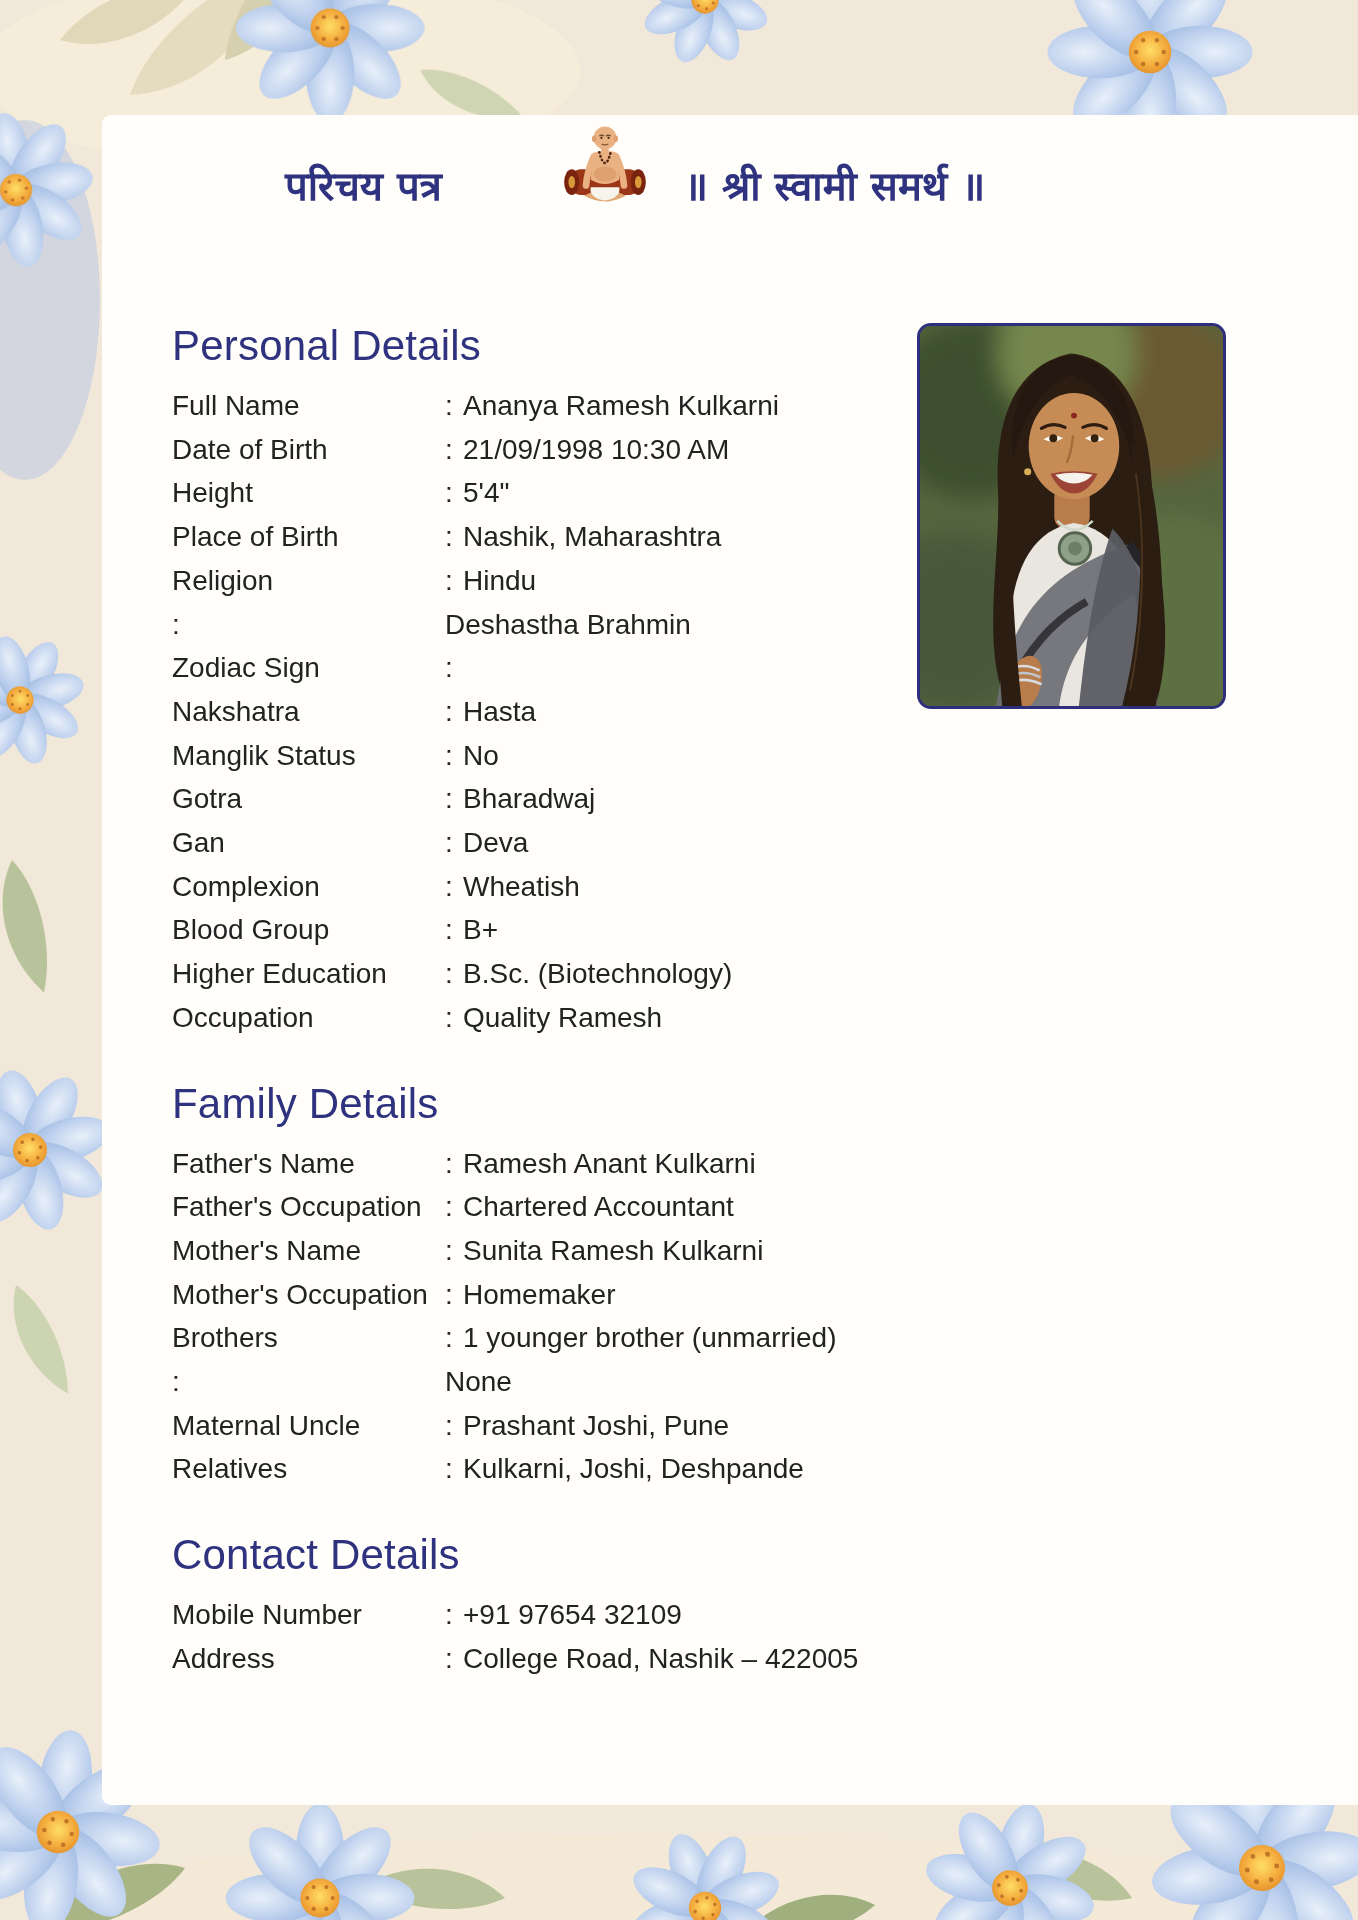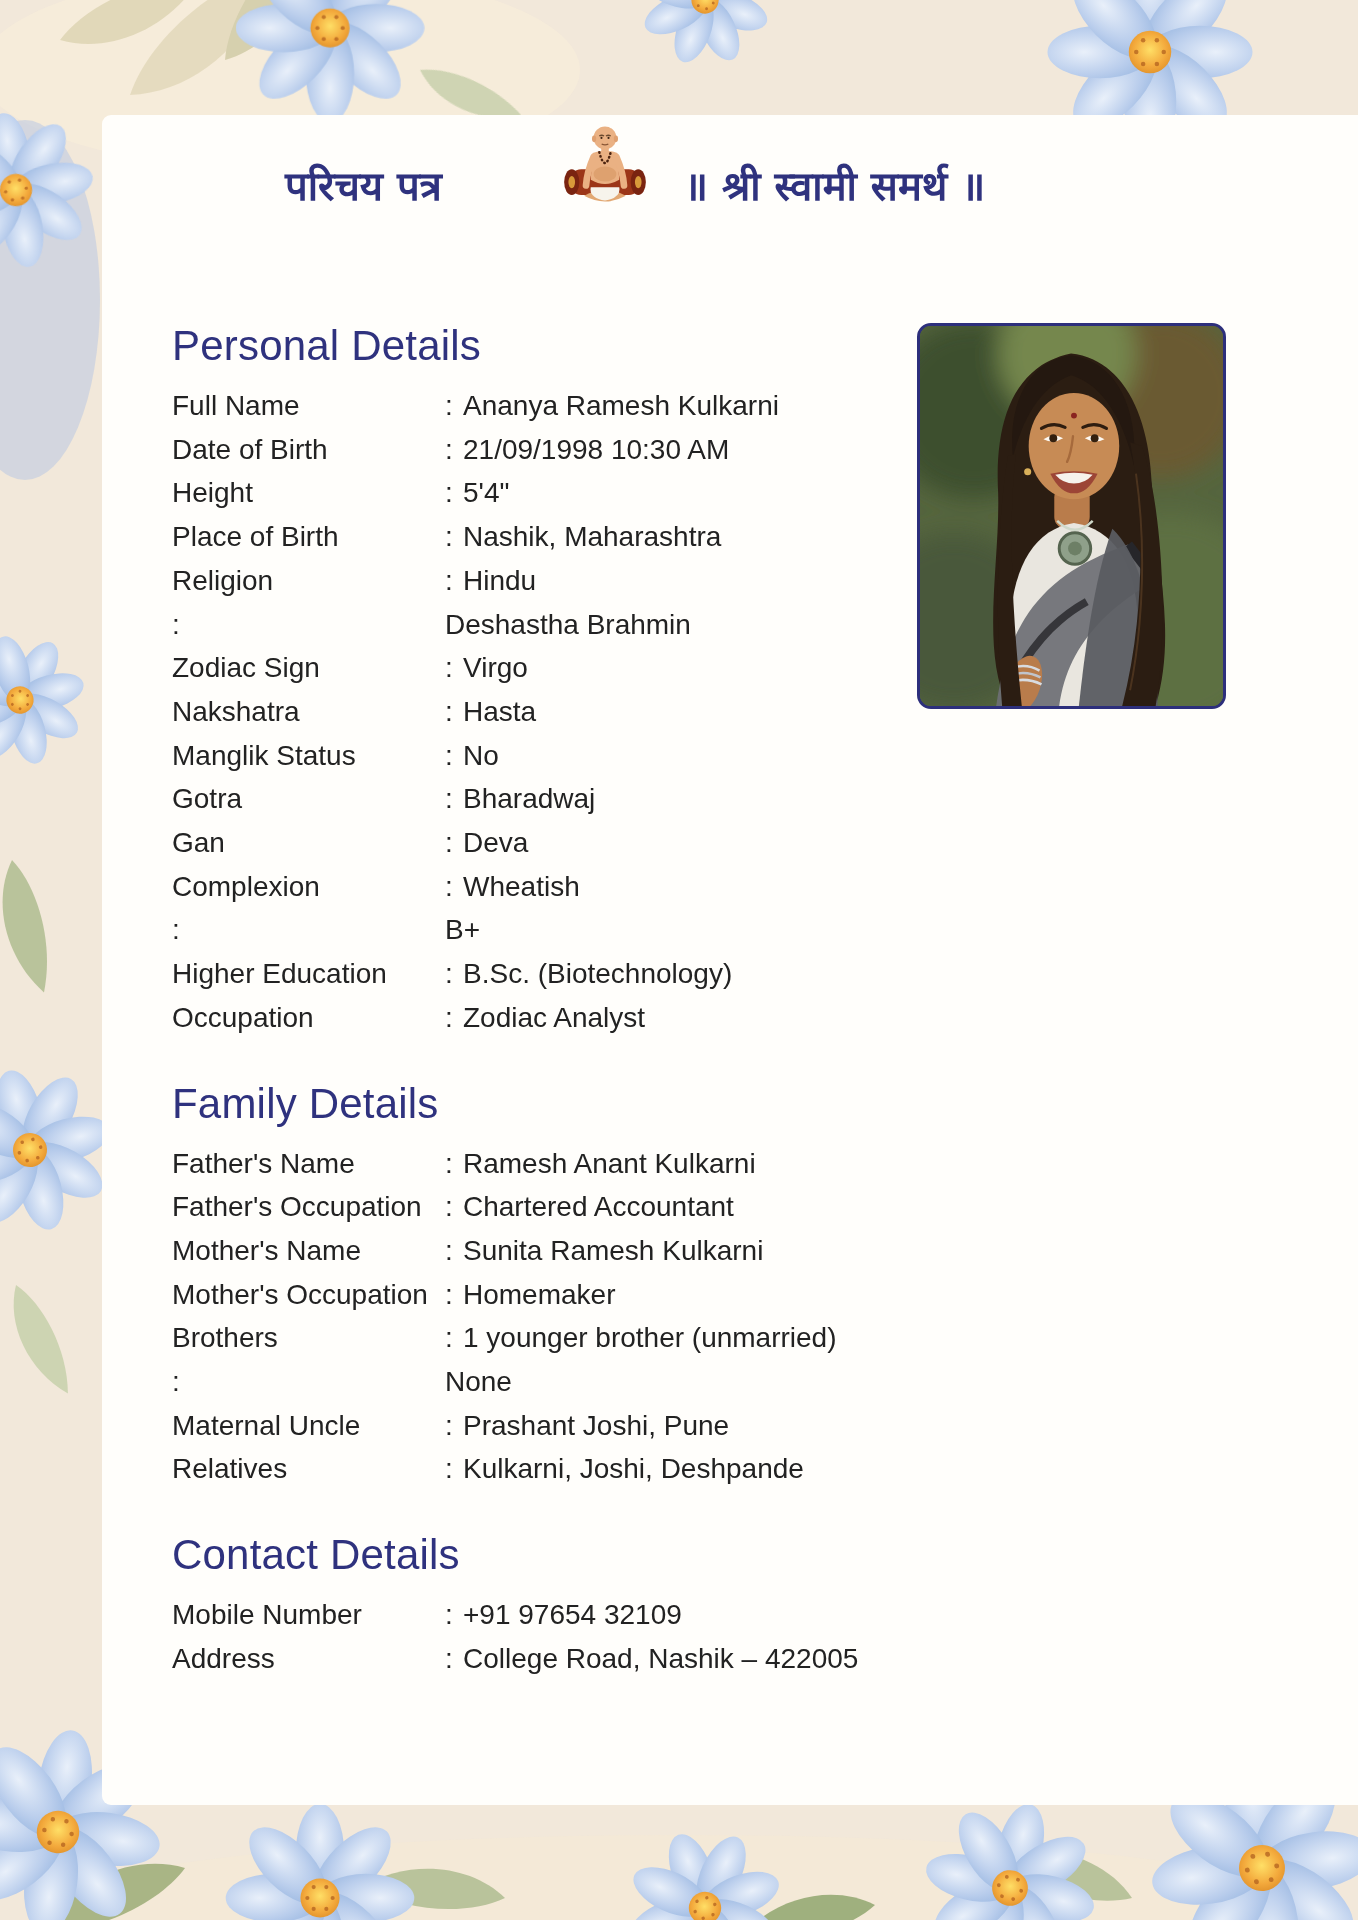--- a/index.html
+++ b/index.html
@@ -247,21 +247,20 @@
           <span class="colon">:</span>
           <span>Hindu</span>
         </div>
       <div class="row">
           <span class="colon">:</span>
           <span>Deshastha Brahmin</span>
         </div>
       <div class="row">
           <span>Zodiac Sign</span>
           <span class="colon">:</span>
-          <span>Virgo</span>
         </div>
       <div class="row">
           <span>Nakshatra</span>
           <span class="colon">:</span>
           <span>Hasta</span>
         </div>
       <div class="row">
           <span>Manglik Status</span>
           <span class="colon">:</span>
           <span>No</span>
@@ -275,32 +274,33 @@
           <span>Gan</span>
           <span class="colon">:</span>
           <span>Deva</span>
         </div>
       <div class="row">
           <span>Complexion</span>
           <span class="colon">:</span>
           <span>Wheatish</span>
         </div>
       <div class="row">
+          <span>Blood Group</span>
           <span class="colon">:</span>
           <span>B+</span>
         </div>
       <div class="row">
           <span>Higher Education</span>
           <span class="colon">:</span>
           <span>B.Sc. (Biotechnology)</span>
         </div>
       <div class="row">
           <span>Occupation</span>
           <span class="colon">:</span>
-          <span>Zodiac Analyst</span>
+          <span>Quality Ramesh</span>
         </div>
     </div>
 
     <div class="section">
       <h2 class="section-heading">Family Details</h2>
       <div class="row">
           <span>Father's Name</span>
           <span class="colon">:</span>
           <span>Ramesh Anant Kulkarni</span>
         </div>

